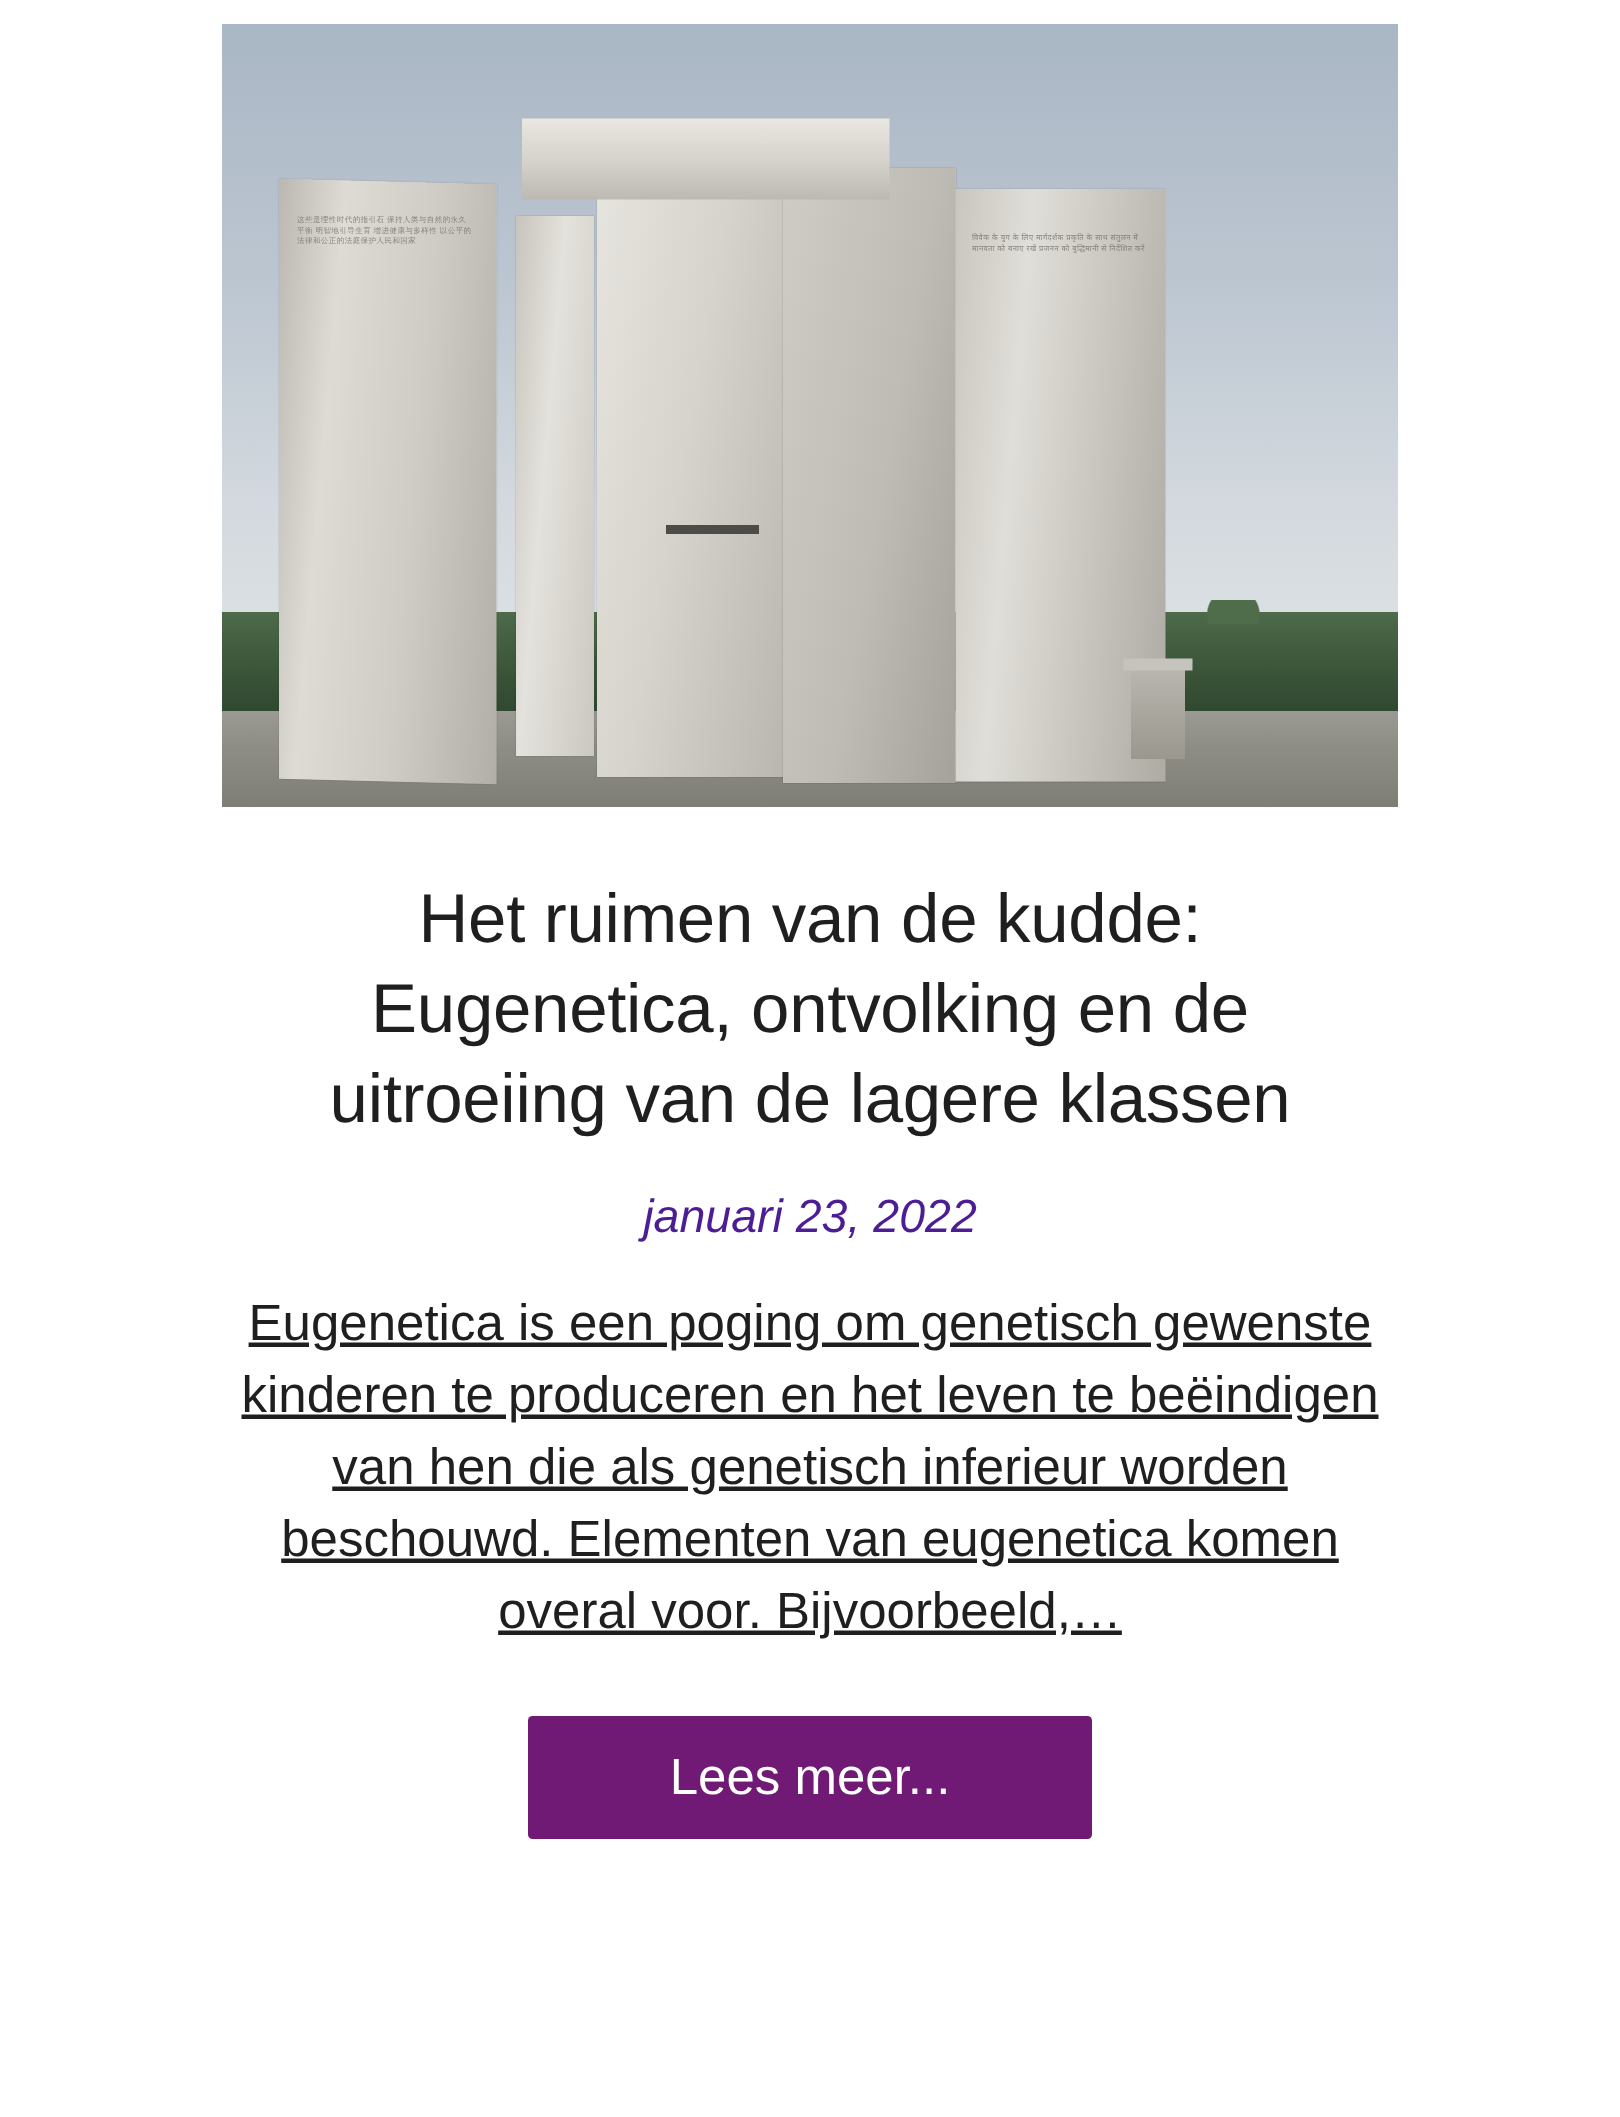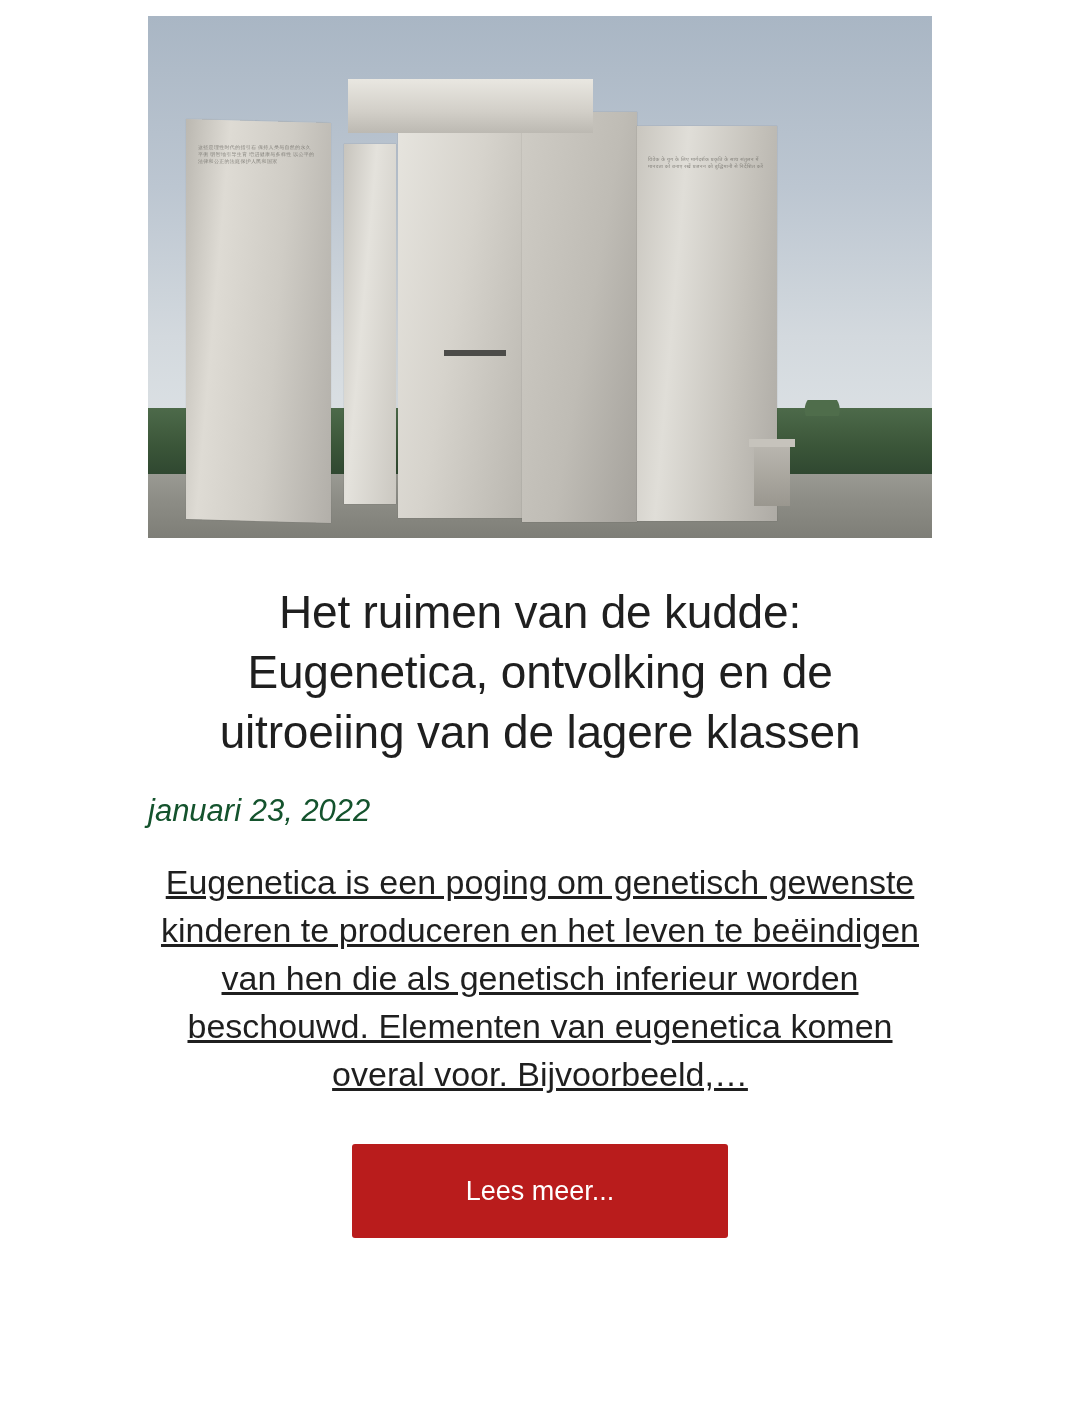--- a/index.html
+++ b/index.html
@@ -28,21 +28,21 @@
     height: 16px;
     width: 100%;
     background: #ffffff;
   }
 
   .article-card {
     width: 784px;
     margin: 0 auto;
     display: flex;
     flex-direction: column;
-    align-items: flex-start;
+    align-items: center;
   }
 
   
   .featured-image {
     width: 784px;
     height: 522px;
     position: relative;
     overflow: hidden;
     background: linear-gradient(#b9c3ce 0%, #c8d0d8 45%, #d5dbe0 78%, #cfd6da 100%);
   }
@@ -184,21 +184,21 @@
     margin: 44px 0 0 0;
     padding: 0 8px;
     letter-spacing: -0.2px;
   }
 
   .post-date {
     font-size: 31px;
     line-height: 42px;
     font-style: italic;
     text-align: center;
-    color: #14532d;
+    color: #4c1d95;
     margin: 28px 0 0 0;
   }
 
   .post-excerpt {
     font-size: 34px;
     line-height: 48px;
     text-align: center;
     color: #1f1f1f;
     margin: 26px 0 0 0;
     padding: 0 6px;
@@ -210,24 +210,24 @@
     display: flex;
     justify-content: center;
     margin-top: 46px;
   }
 
   .read-more-button {
     display: inline-flex;
     align-items: center;
     justify-content: center;
     min-width: 376px;
-    height: 94px;
-    background: #b91c1c;
+    height: 82px;
+    background: #701a75;
     color: #ffffff;
-    font-size: 27px;
+    font-size: 34px;
     border: none;
     border-radius: 3px;
     cursor: pointer;
     font-family: "Liberation Sans", sans-serif;
   }
 </style>
 </head>
 <body>
 
 <div class="page">

